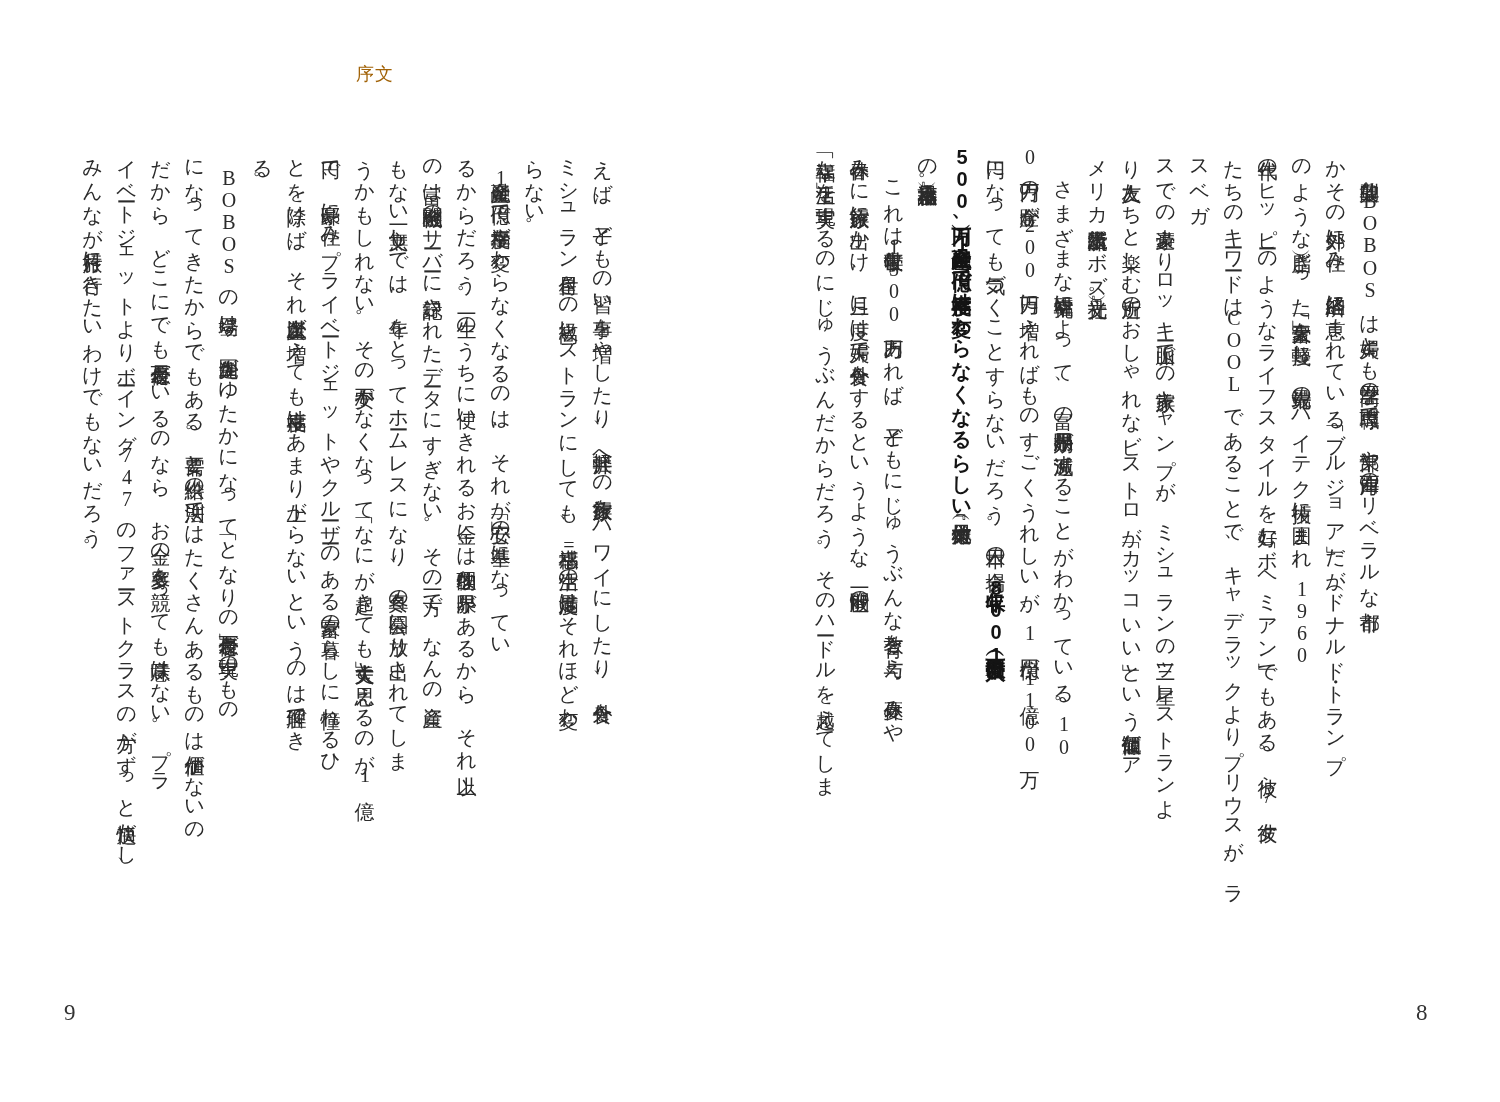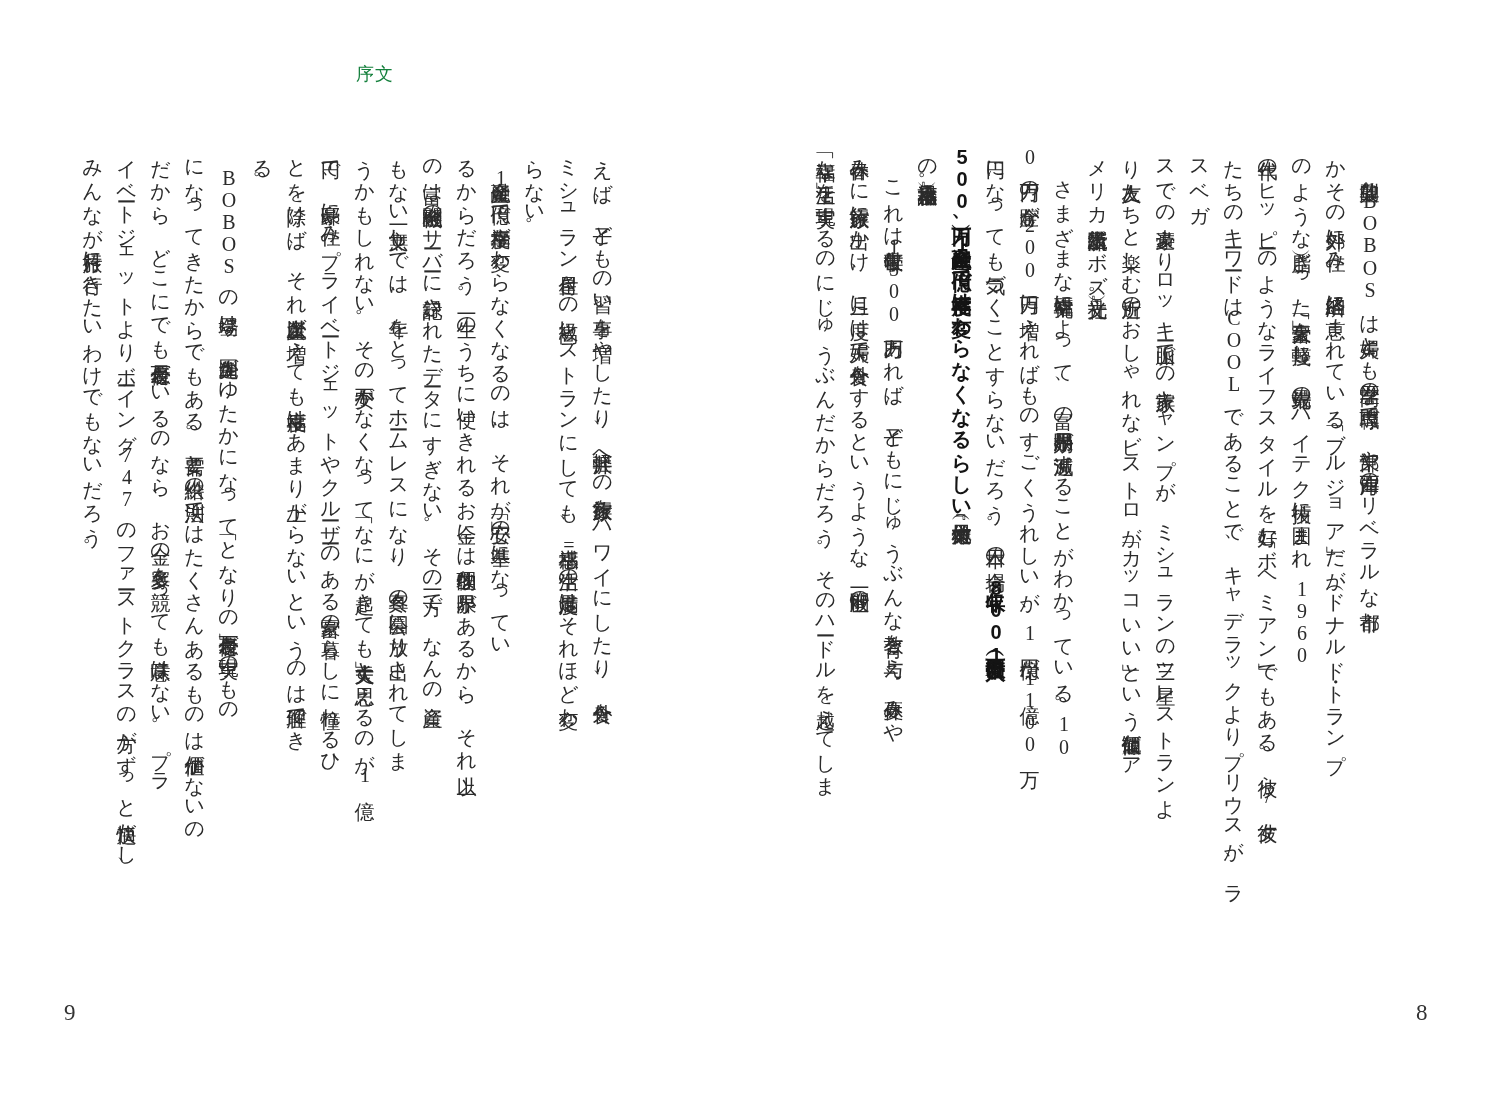--- a/index.html
+++ b/index.html
@@ -41,21 +41,21 @@
     font-weight: 700;
     color: #141414;
   }
   .upright { text-orientation: upright; }
   .running-head {
     position: absolute;
     left: 356px;
     top: 62px;
     font-size: 18px;
     letter-spacing: 1px;
-    color: #15803d;
+    color: #a16207;
   }
   .page-number {
     position: absolute;
     font-size: 23px;
     color: #333333;
   }
   .page-number-left  { left: 64px;   top: 1000px; }
   .page-number-right { left: 1416px; top: 1000px; }
 </style>
 </head>

